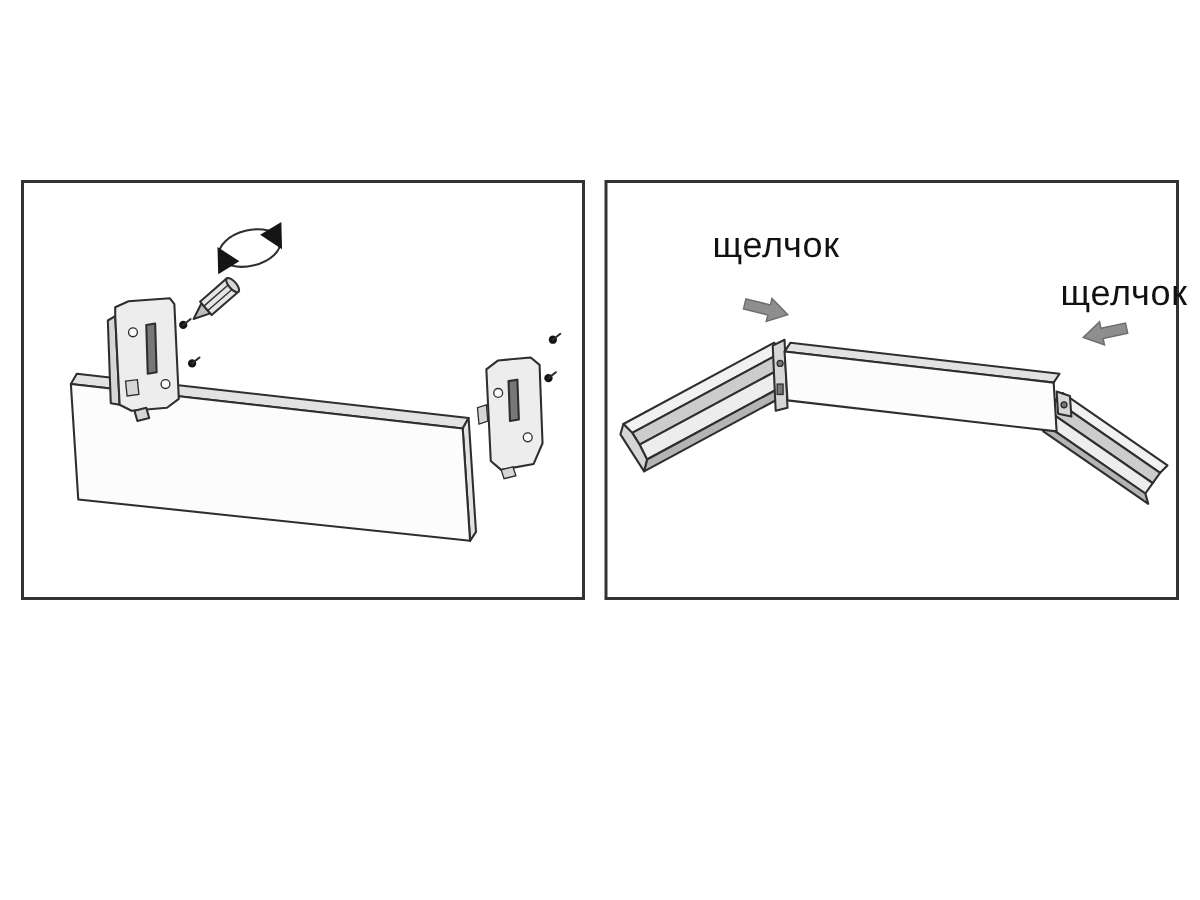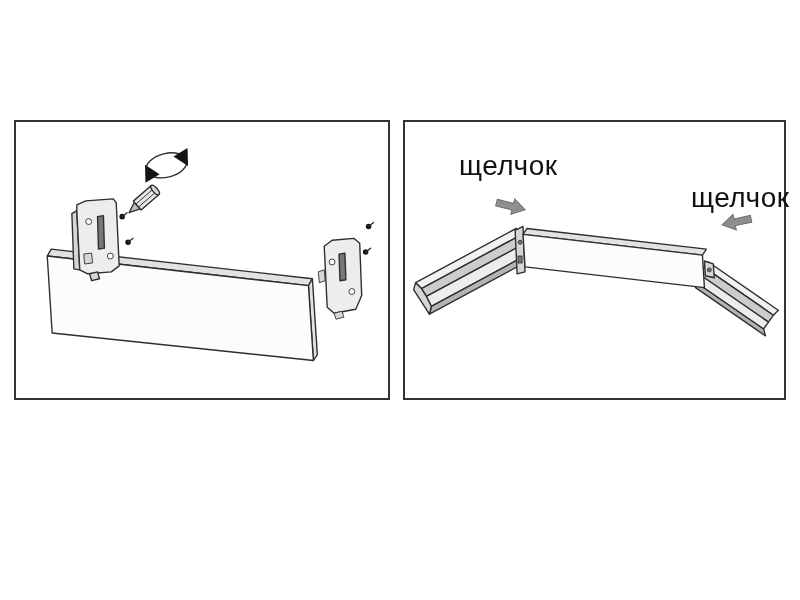--- a/index.html
+++ b/index.html
@@ -7,22 +7,22 @@
     --arrow-gray:#8e8e8e; --text:#111111;
   }
   html,body{margin:0;padding:0;background:var(--background);}
   .canvas{position:relative;width:800px;height:600px;background:var(--background);
           font-family:"Liberation Sans", sans-serif;overflow:hidden;}
   .panel{position:absolute;top:120px;height:280px;border:2px solid var(--panel-border);
          box-sizing:border-box;background:var(--background);}
   .panel-left{left:14px;width:376px;}
   .panel-right{left:403px;width:383px;}
   .panel svg{position:absolute;left:0;top:0;width:100%;height:100%;}
-  .click-label{position:absolute;font-size:28px;font-weight:400;color:var(--text);
-               letter-spacing:0.5px;white-space:nowrap;z-index:2;}
+  .click-label{position:absolute;font-size:24px;font-weight:400;color:var(--text);
+               letter-spacing:0.5px;white-space:nowrap;z-index:2;margin-left:16px;}
   .lbl-left{left:54px;top:28px;}
   .lbl-right{left:286px;top:60px;}
   
   .ln{stroke:var(--line);stroke-width:1.4;stroke-linejoin:round;stroke-linecap:round;}
   .thin{stroke:var(--line);stroke-width:0.9;}
   .f-white{fill:#fcfcfc}.f-top{fill:#e2e2e2}.f-metal{fill:#ededed}.f-mid{fill:#cccccc}
   .f-lt{fill:#f1f1f1}.f-dk{fill:#b4b4b4}.f-side{fill:#d6d6d6}.f-slot{fill:#777777}
   .f-black{fill:#151515}.f-none{fill:none}.f-bit{fill:#e6e6e6}.f-tip{fill:#bdbdbd}
   .f-arrow{fill:var(--arrow-gray);stroke:#6e6e6e;stroke-width:1;}
 </style>

